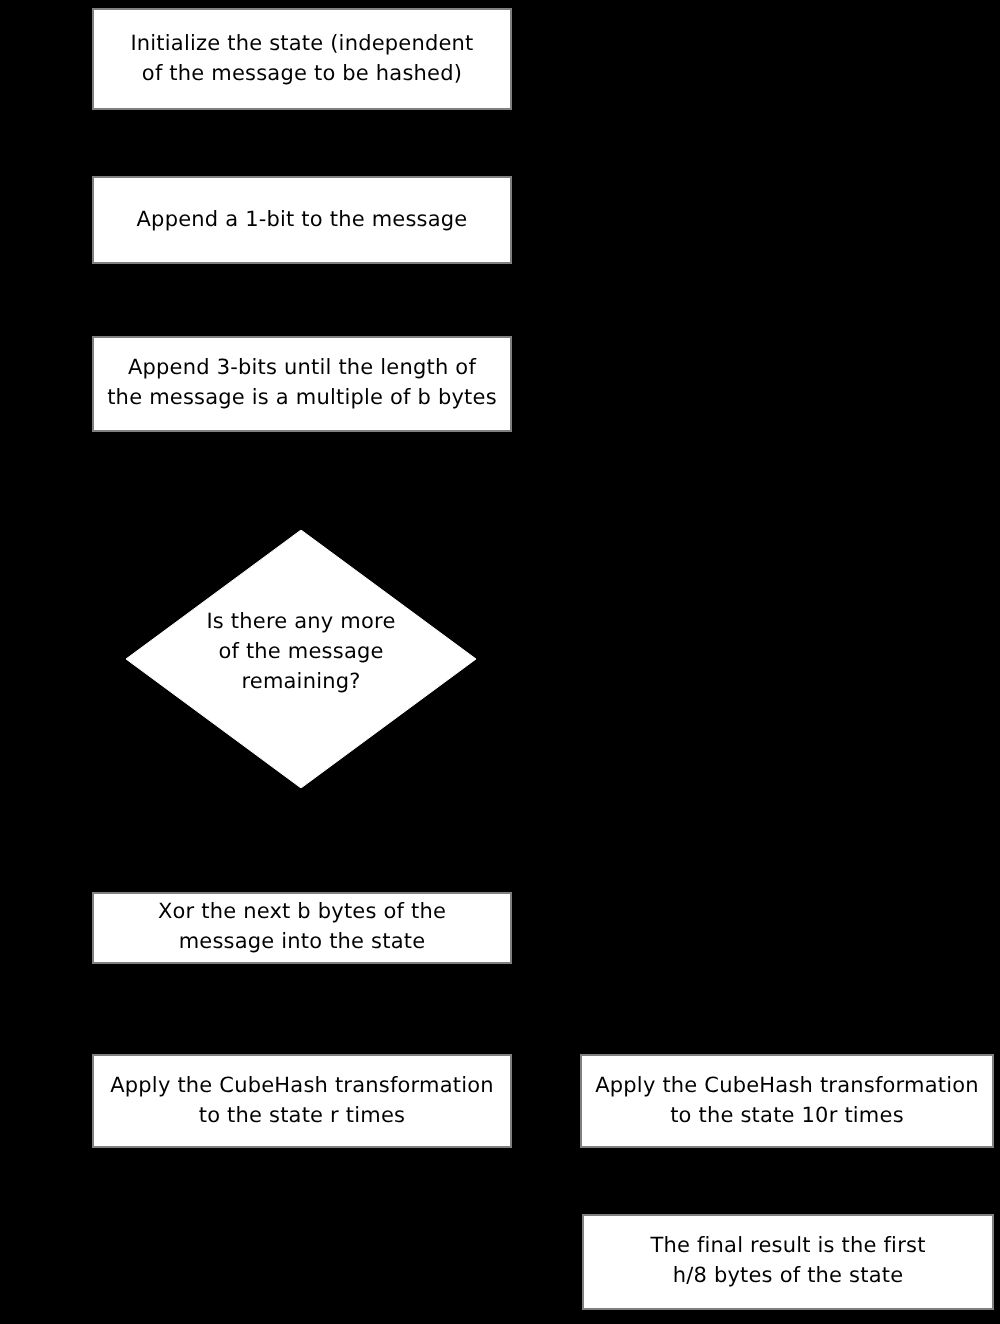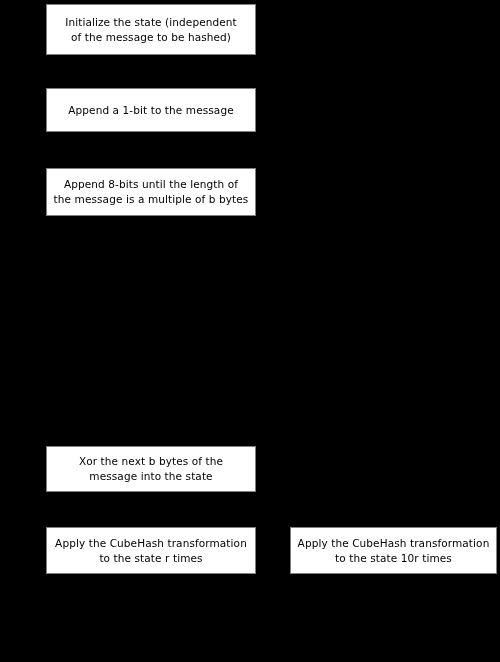--- a/index.html
+++ b/index.html
@@ -78,35 +78,47 @@
   <div class="node" style="left:46px; top:4px; width:210px; height:51px;">
     <span class="txt">Initialize the state (independent
 of the message to be hashed)</span>
   </div>
 
   <div class="node" style="left:46px; top:88px; width:210px; height:44px;">
     <span class="txt">Append a 1-bit to the message</span>
   </div>
 
   <div class="node" style="left:46px; top:168px; width:210px; height:48px;">
-    <span class="txt">Append 8-bits until the length of
+    <span class="txt">Append 3-bits until the length of
 the message is a multiple of b bytes</span>
   </div>
 
+  <div class="decision" style="left:63px; top:265px; width:175px; height:129px;">
+    <svg width="175" height="129" viewBox="0 0 175 129">
+      <polygon points="87.5,0 175,64.5 87.5,129 0,64.5" fill="#ffffff" stroke="#ffffff" stroke-width="0.5"></polygon>
+    </svg>
+    <span class="txt" style="margin-top:-6px;">Is there any more
+of the message
+remaining?</span>
+  </div>
 
-  <div class="node" style="left:46px; top:446px; width:210px; height:46px;">
+  <div class="node" style="left:46px; top:446px; width:210px; height:36px;">
     <span class="txt">Xor the next b bytes of the
 message into the state</span>
   </div>
 
   <div class="node" style="left:46px; top:527px; width:210px; height:47px;">
     <span class="txt">Apply the CubeHash transformation
 to the state r times</span>
   </div>
 
 
   <div class="node" style="left:290px; top:527px; width:207px; height:47px;">
     <span class="txt">Apply the CubeHash transformation
 to the state 10r times</span>
   </div>
 
+  <div class="node" style="left:291px; top:607px; width:206px; height:48px;">
+    <span class="txt">The final result is the first
+h/8 bytes of the state</span>
+  </div>
 
 </div>
 
 </body></html>

